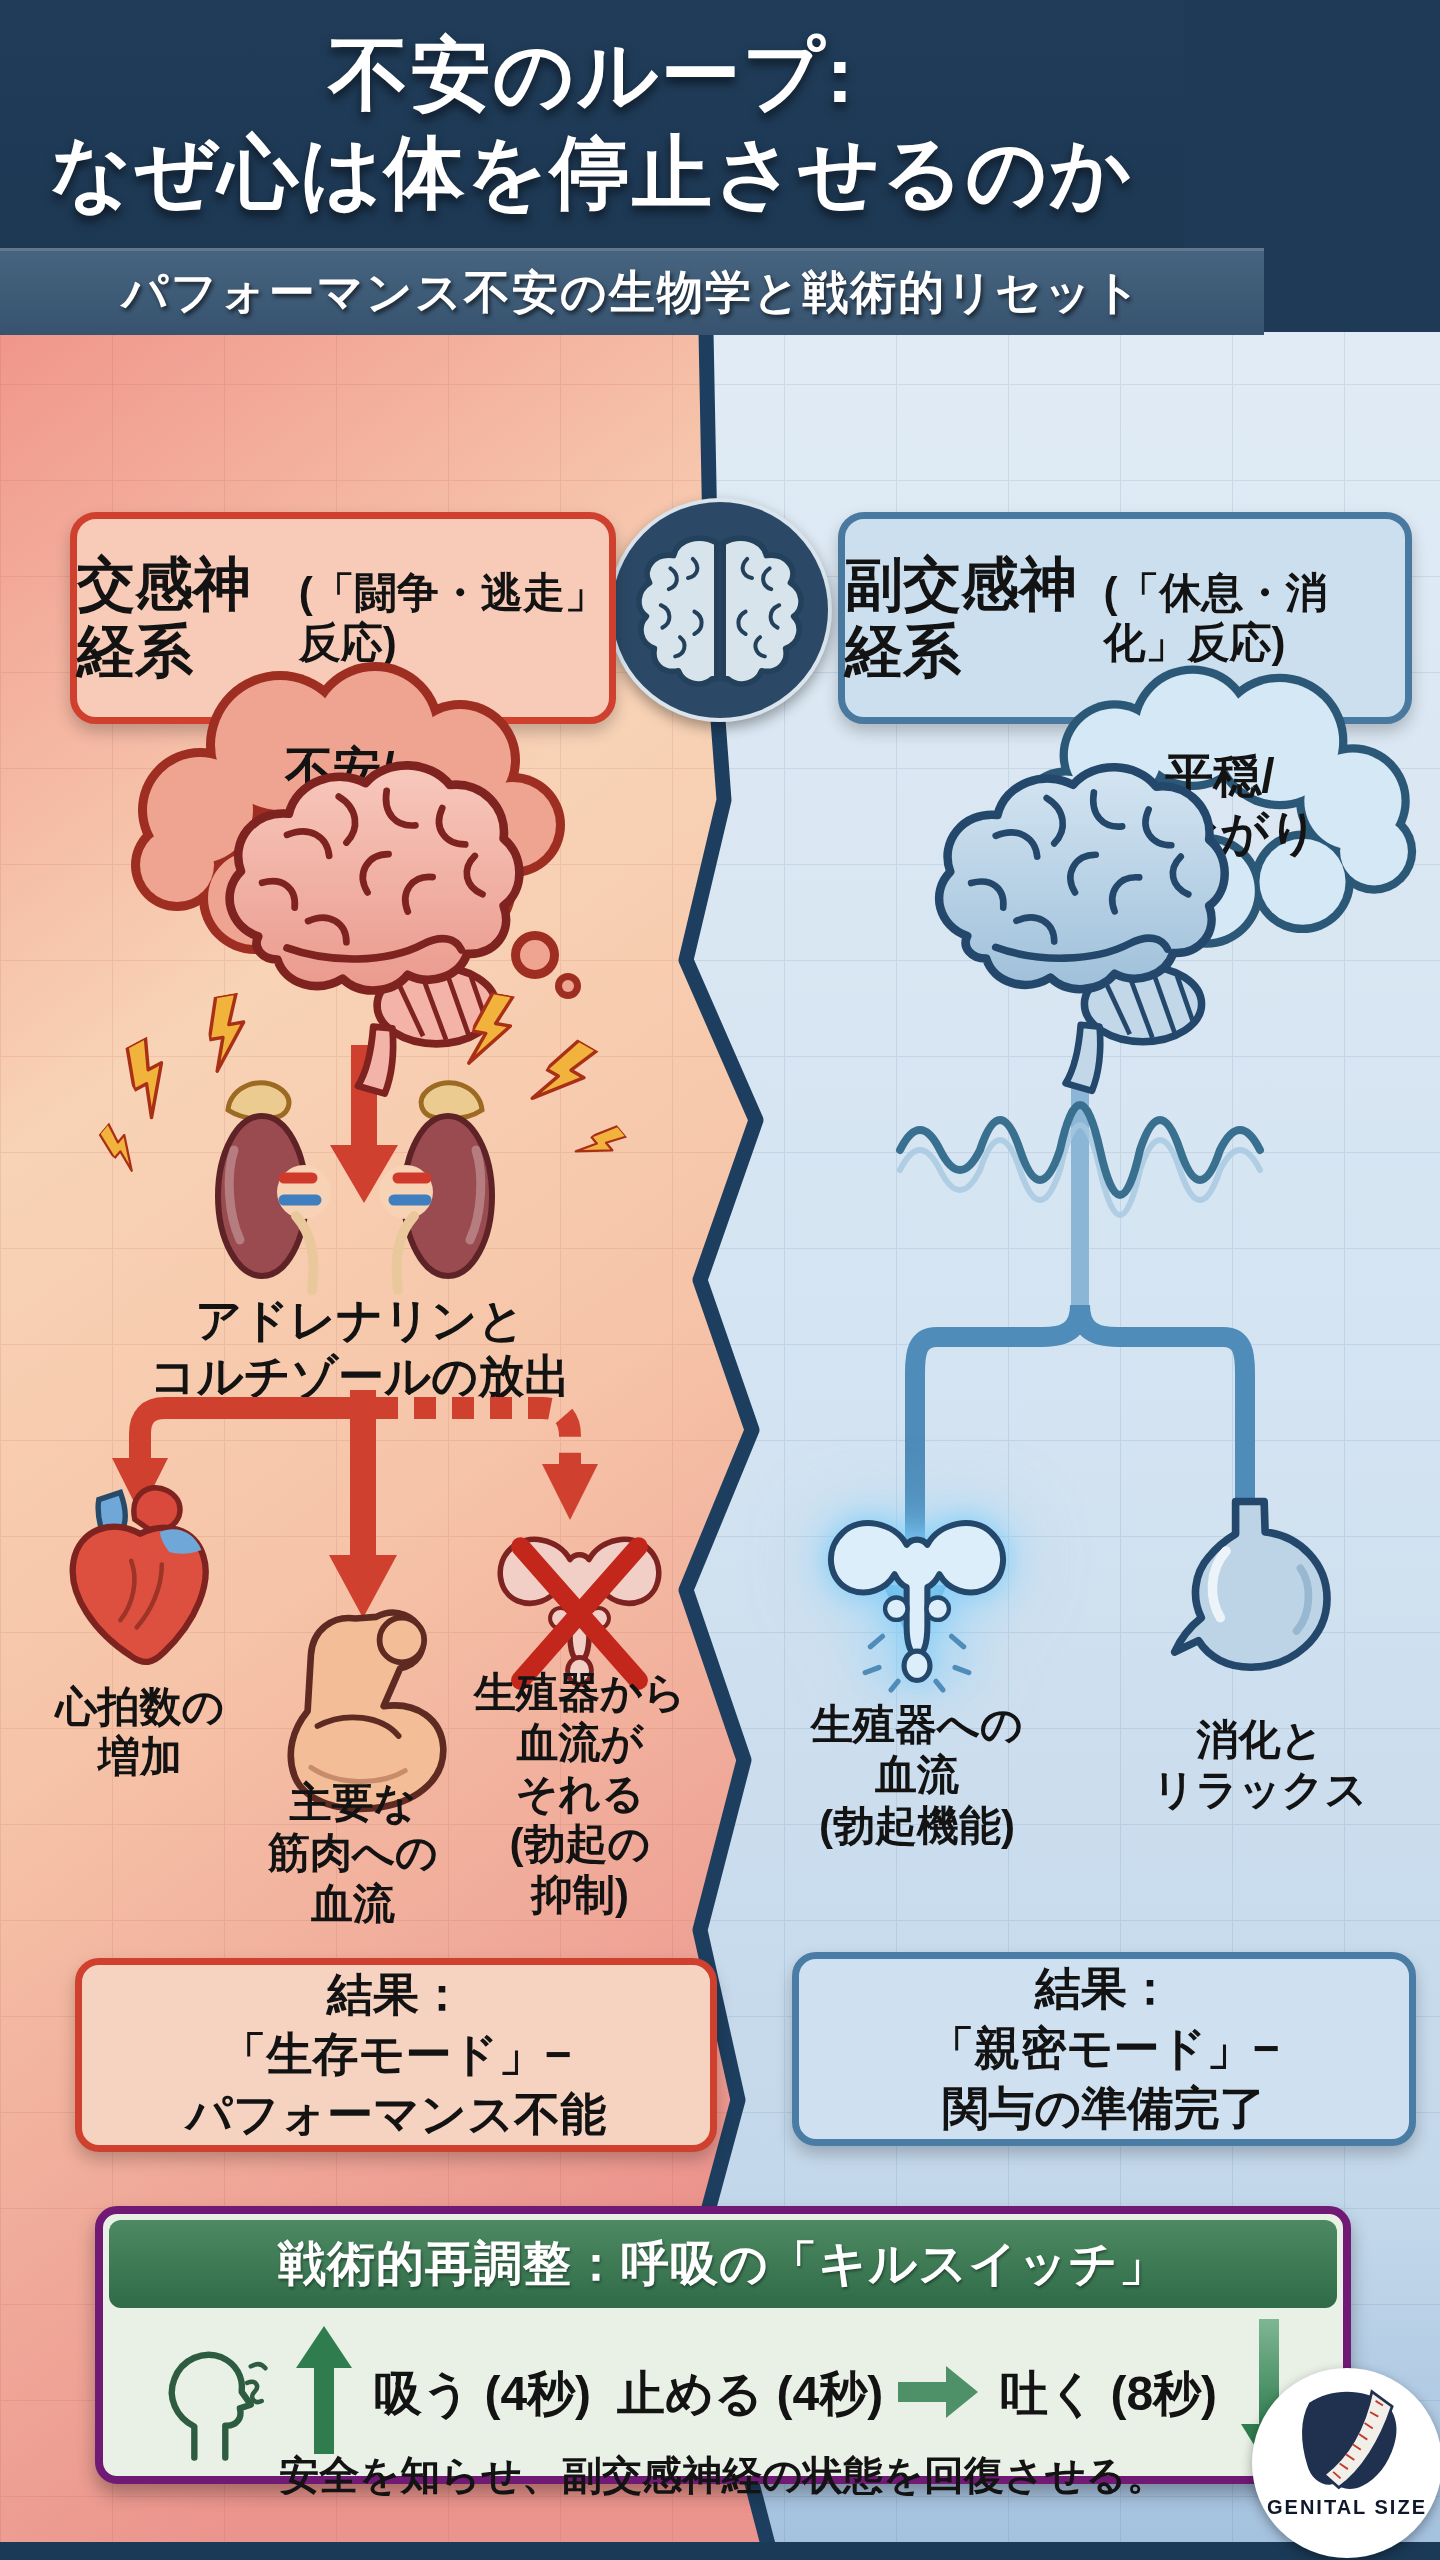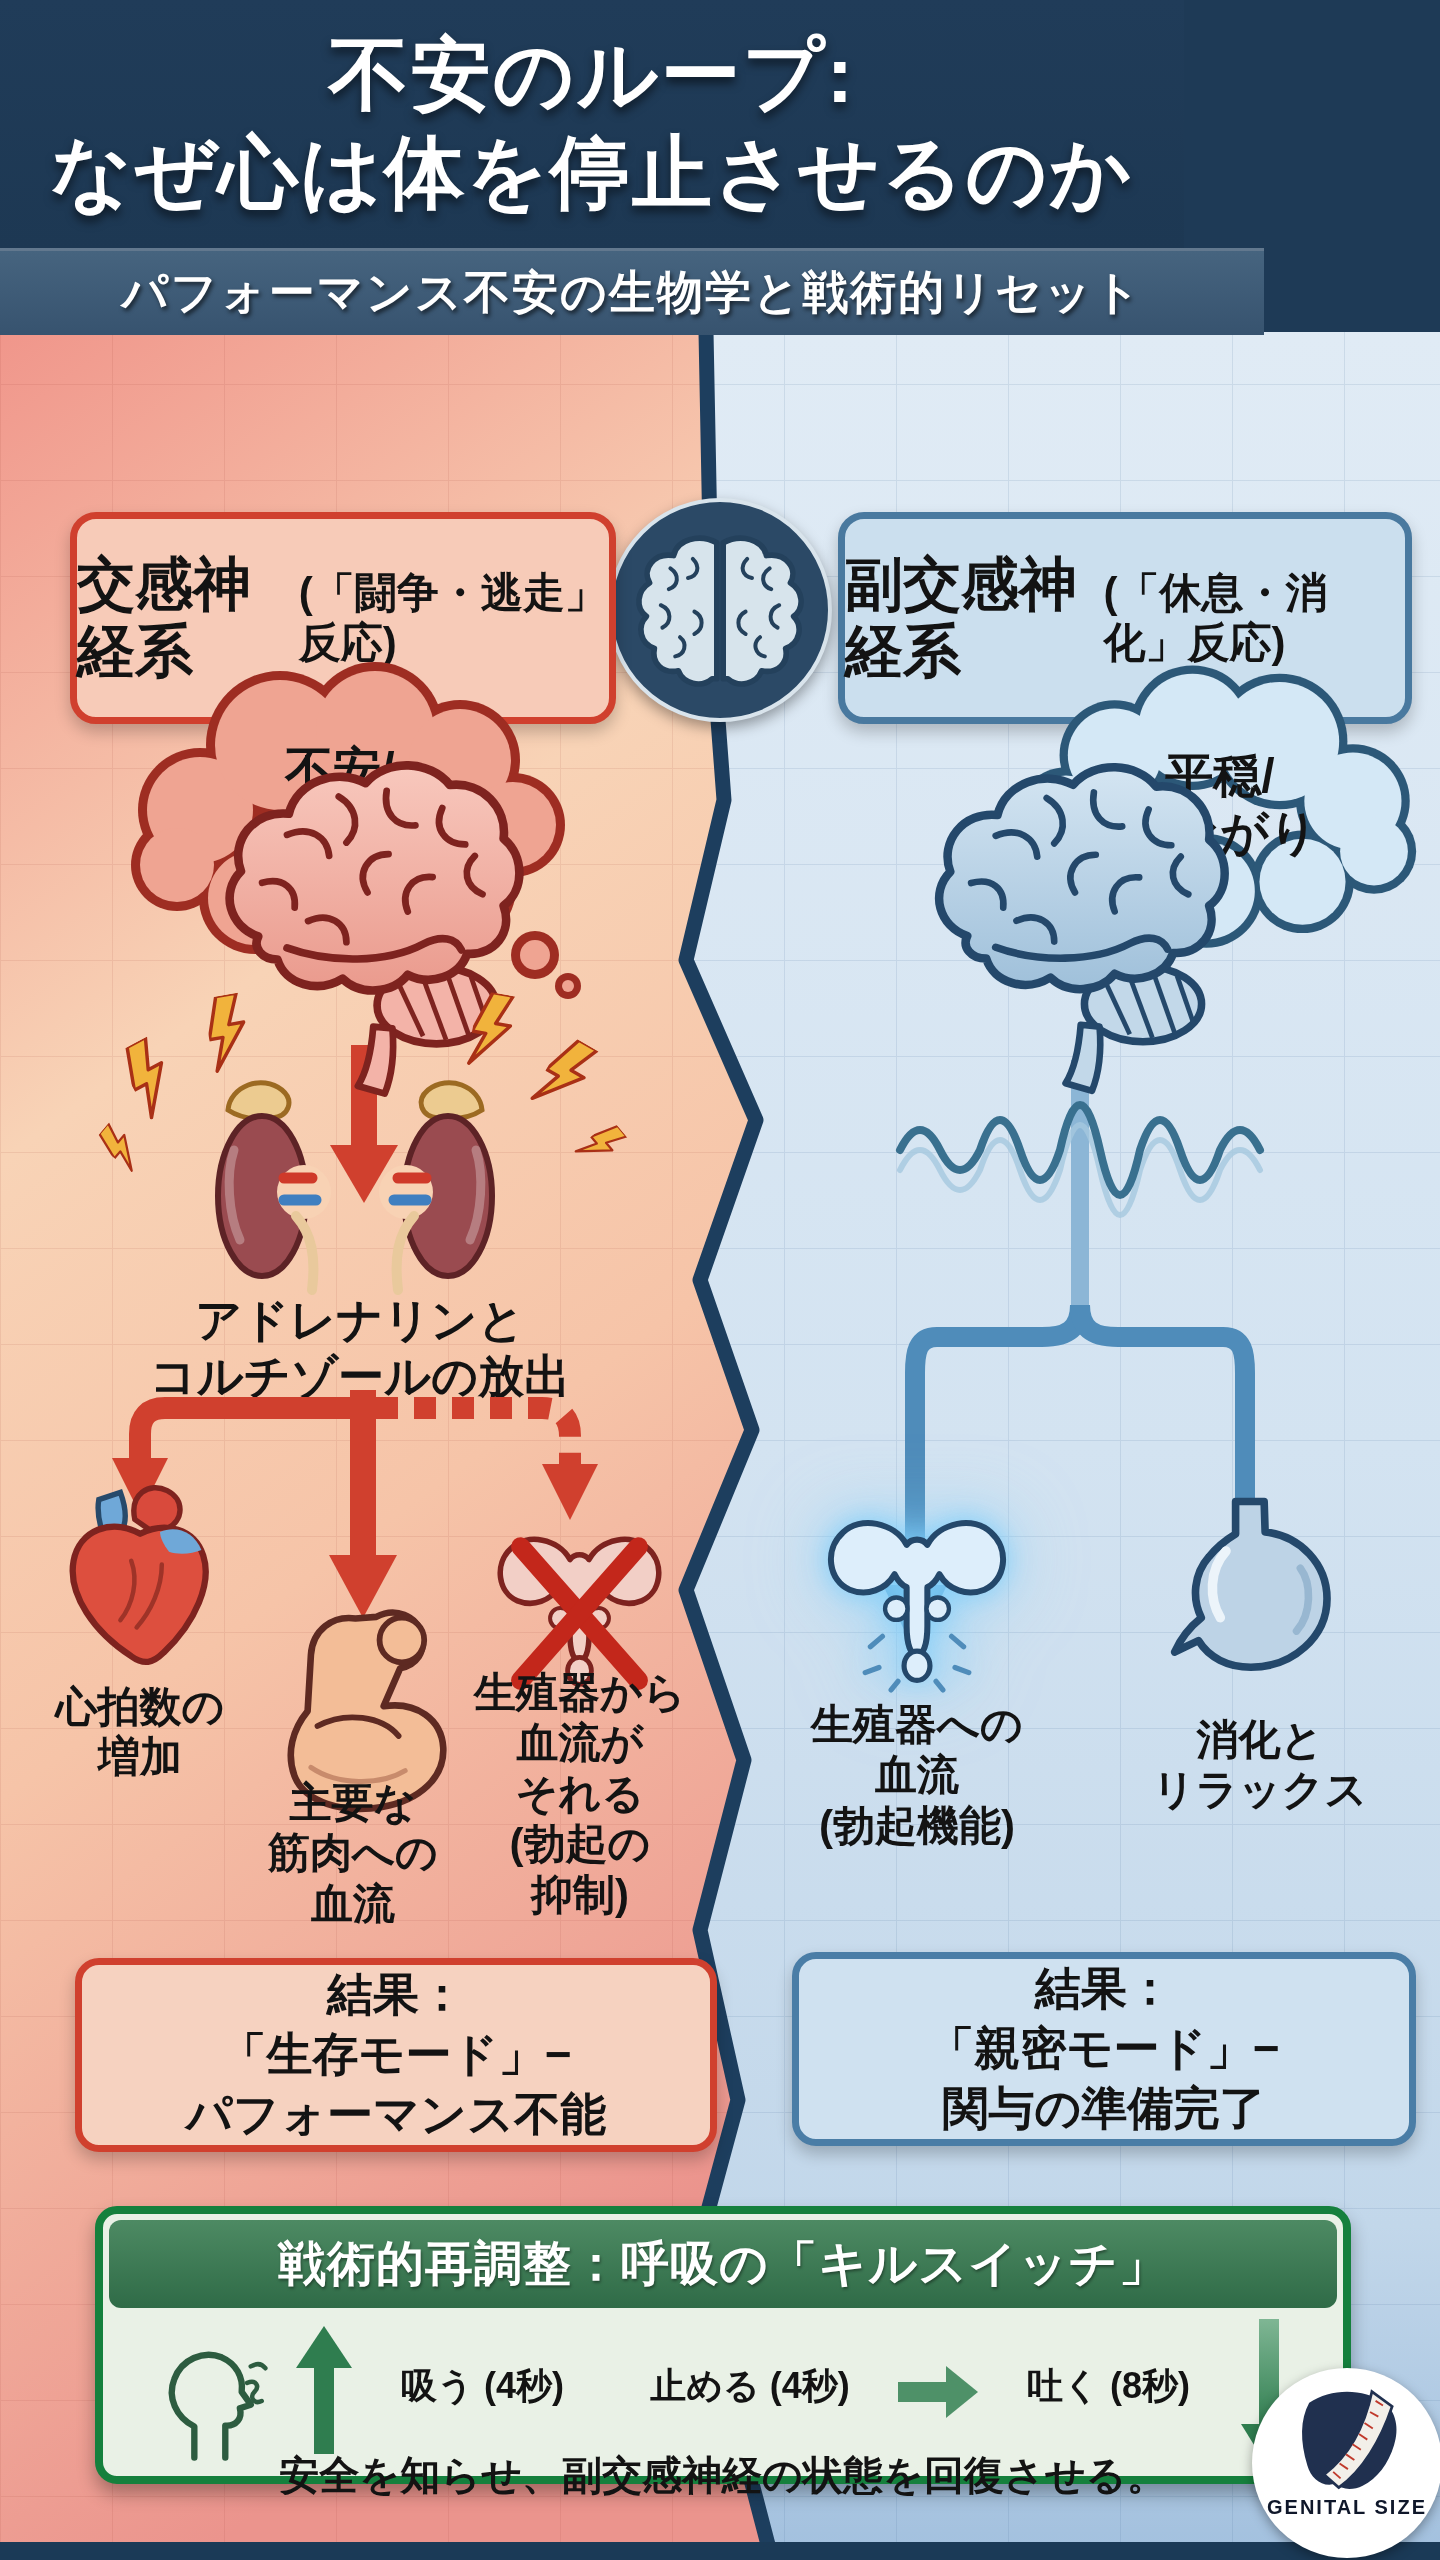--- a/index.html
+++ b/index.html
@@ -22,26 +22,26 @@
   .hdr-main{font-size:58px;font-weight:800;color:#131313;line-height:1.15;}
   .hdr-sub{font-size:42px;font-weight:800;color:#131313;line-height:1.2;}
   .bubble-text{font-size:48px;font-weight:800;line-height:1.18;}
   .cap46{font-size:46px;font-weight:800;line-height:1.22;}
   .outcome{font-size:42px;font-weight:800;line-height:1.2;}
   .result-box{border-radius:24px;display:flex;align-items:center;justify-content:center;
               box-shadow:0 8px 16px rgba(0,0,0,.22);}
   .result-box.red{background:#f6d2c0;border:7px solid #d0402e;}
   .result-box.blue{background:#cfe1f0;border:7px solid #4a7da6;}
   .result-text{font-size:46px;font-weight:800;line-height:1.3;}
-  .green-box{left:95px;top:2206px;width:1256px;height:278px;background:#e9f1e6;border:8px solid #15803d;
+  .green-box{left:95px;top:2206px;width:1256px;height:278px;background:#e9f1e6;border:8px solid #701a75;
              border-radius:22px;box-shadow:0 10px 18px rgba(0,0,0,.3);box-sizing:border-box;}
   .green-header{position:absolute;left:6px;right:6px;top:6px;height:88px;border-radius:12px;
              background:linear-gradient(#4d8a63,#2f6b47);display:flex;align-items:center;justify-content:center;}
   .green-title{font-size:48px;font-weight:800;color:#ffffff;text-shadow:1px 2px 3px rgba(0,0,0,.4);letter-spacing:1px;}
-  .step{font-size:36px;font-weight:800;color:#131313;}
+  .step{font-size:48px;font-weight:800;color:#131313;}
   .green-caption{position:absolute;left:40px;right:40px;top:212px;font-size:40px;font-weight:800;color:#131313;text-align:center;margin-top:22px;}
   .logo{left:1252px;top:2368px;width:190px;height:190px;border-radius:50%;background:#ffffff;
         box-shadow:0 4px 12px rgba(0,0,0,.35);display:flex;flex-direction:column;align-items:center;z-index:5;}
   .logo-text{font-size:20px;font-weight:700;letter-spacing:2px;color:#0f172a;margin-top:2px;}
   .bottom-strip{left:0;top:2542px;width:1440px;height:18px;background:#1b3a57;}
   .glow{filter:drop-shadow(0 0 14px rgba(125,205,250,.95)) drop-shadow(0 0 34px rgba(125,205,250,.55));}
 </style>
 </head>
 <body>
 

